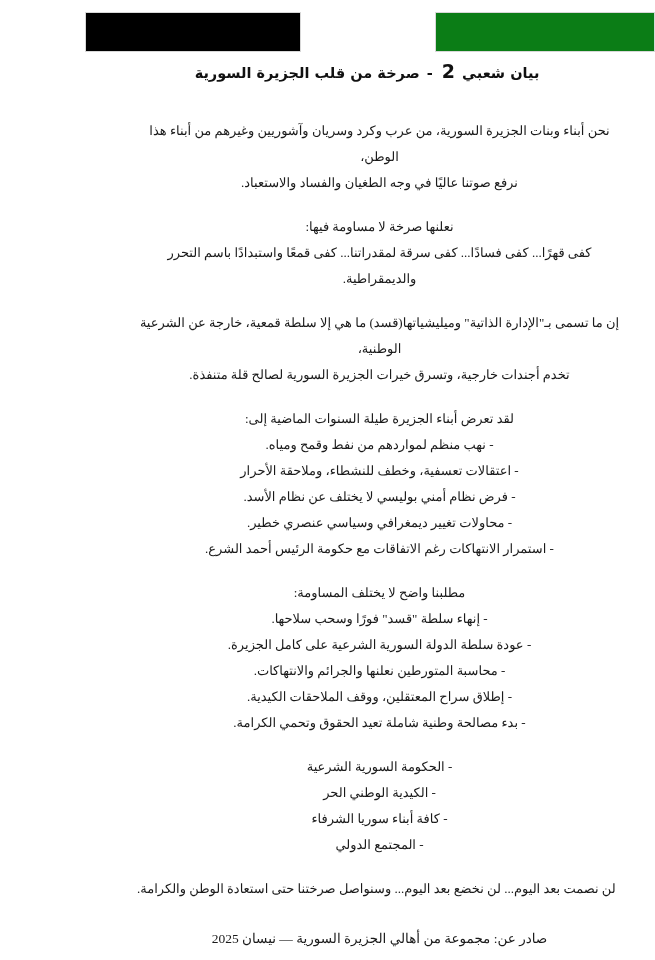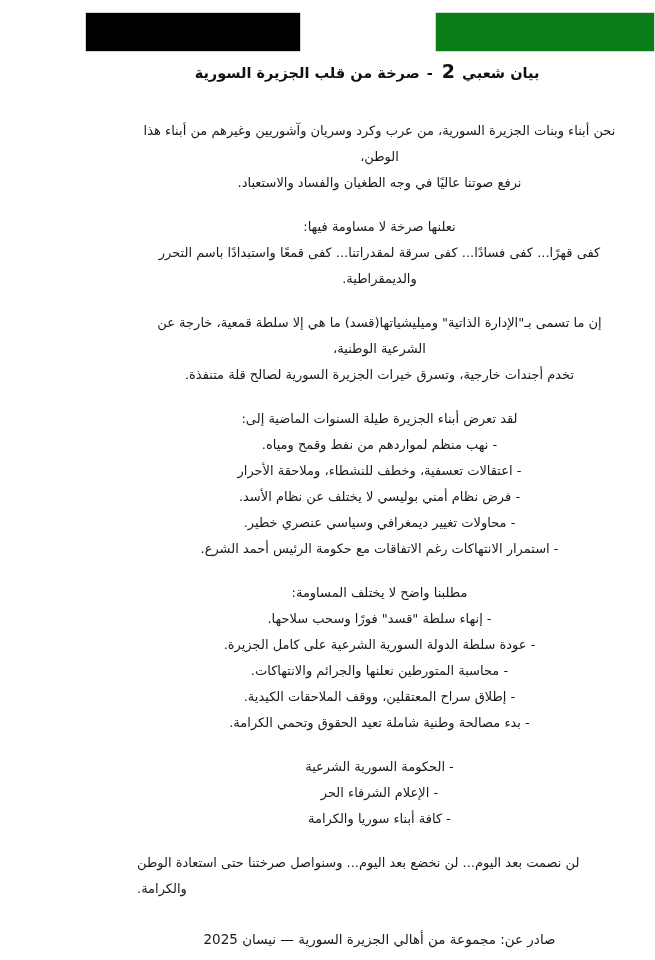--- a/index.html
+++ b/index.html
@@ -68,20 +68,21 @@
   }
 
   
   .body-wrap {
     position: absolute;
     top: 118px;
     left: 0;
     right: 0;
     padding: 0 33px 0 58px;
     box-sizing: border-box;
+    font-family: Liberation Serif, serif;
   }
 
   .para {
     font-size: 13px;
     line-height: 26px;
     text-align: center;
     margin: 0 0 18px 0;
     direction: rtl;
     white-space: pre-line;
   }
@@ -160,22 +161,23 @@
       <p class="block-lead">مطلبنا واضح لا يختلف المساومة:</p>
       <p class="item">- إنهاء سلطة "قسد" فورًا وسحب سلاحها.</p>
       <p class="item">- عودة سلطة الدولة السورية الشرعية على كامل الجزيرة.</p>
       <p class="item">- محاسبة المتورطين نعلنها والجرائم والانتهاكات.</p>
       <p class="item">- إطلاق سراح المعتقلين، ووقف الملاحقات الكيدية.</p>
       <p class="item">- بدء مصالحة وطنية شاملة تعيد الحقوق وتحمي الكرامة.</p>
     </div>
 
     <div class="block">
       <p class="item">- الحكومة السورية الشرعية</p>
-      <p class="item">- الإعلام الشرفاء الحر</p>
-      <p class="item">- كافة أبناء سوريا والكرامة</p>
+      <p class="item">- الكيدية الوطني الحر</p>
+      <p class="item">- كافة أبناء سوريا الشرفاء</p>
+      <p class="item">- المجتمع الدولي</p>
     </div>
 
     <p class="closing">لن نصمت بعد اليوم... لن نخضع بعد اليوم... وسنواصل صرختنا حتى استعادة الوطن والكرامة.</p>
 
     <p class="signature">صادر عن: مجموعة من أهالي الجزيرة السورية — نيسان 2025</p>
 
   </div>
 </div>
 
 </body></html>

